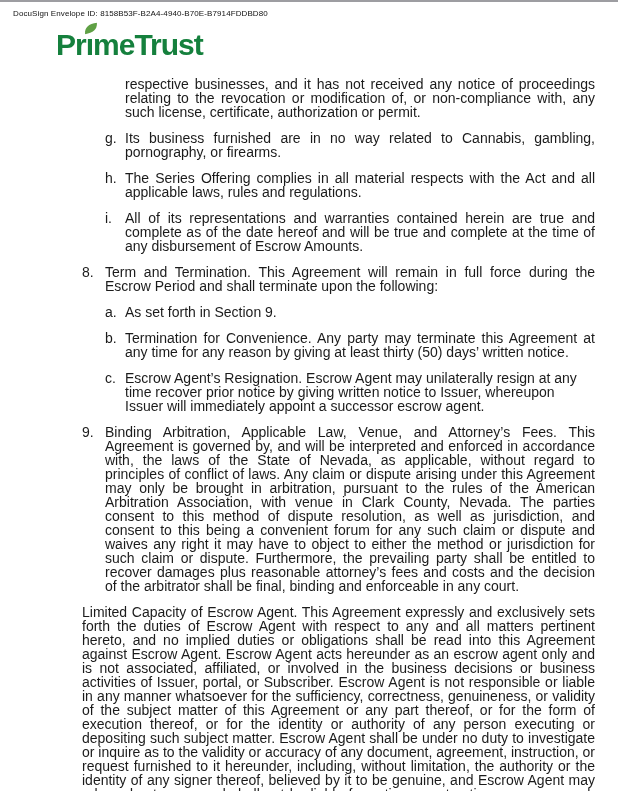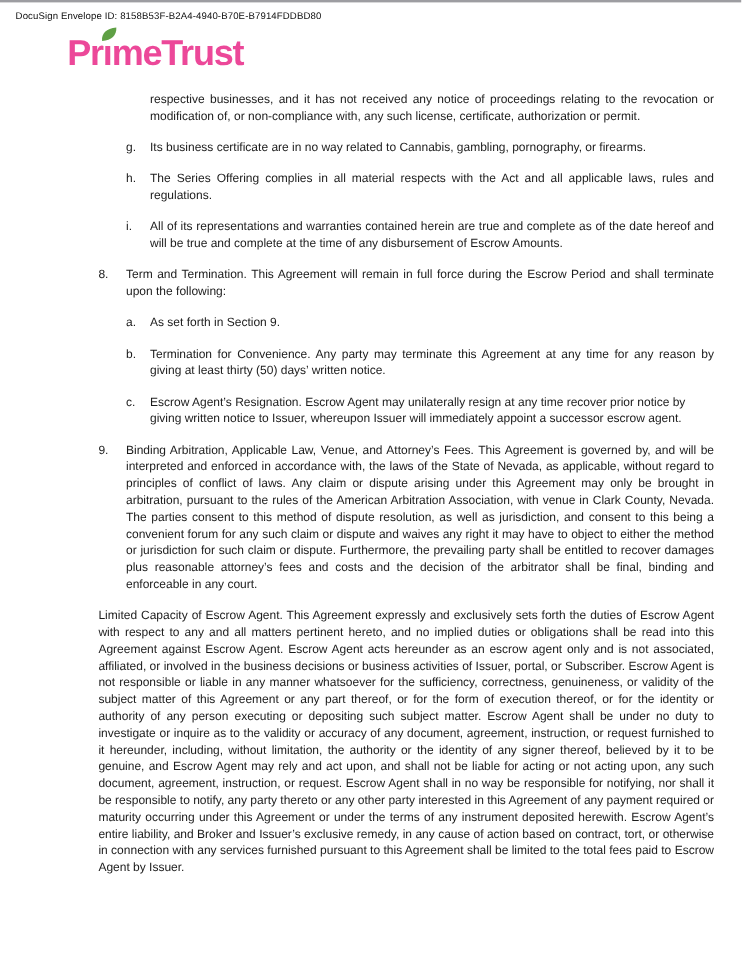--- a/index.html
+++ b/index.html
@@ -26,41 +26,41 @@
     color: #111111;
     white-space: nowrap;
   }
   .logo {
     position: absolute;
     top: 30px; left: 56px;
     font-size: 30px;
     font-weight: bold;
     letter-spacing: -1px;
     line-height: 1;
-    color: #ec4899;
+    color: #15803d;
     white-space: nowrap;
   }
   .logo .iwrap {
     position: relative;
     display: inline-block;
   }
   .logo .leaf {
     position: absolute;
     top: -7px; left: -2px;
     width: 14px; height: 11px;
     transform: rotate(-6deg);
   }
   .doc-body {
     position: absolute;
     top: 77px; left: 0; right: 0;
   }
   .item {
     display: flex;
     margin: 12px 23px 0 105px;
-    font-size: 10px;
+    font-size: 14px;
     line-height: 14px;
     justify-content: center;
   }
   .item:first-child { margin-top: 0; }
   .item.cont { margin-left: 125px; }
   .item.num { margin-left: 82px; }
   .marker {
     flex: 0 0 auto;
     width: 20px;
   }
@@ -89,21 +89,21 @@
   </div>
 
   <div class="doc-body">
 
     <div class="item cont">
       <p class="ptext"><strong></strong><span>respective businesses, and it has not received any notice of proceedings relating to the revocation or modification of, or non-compliance with, any such license, certificate, authorization or permit.</span></p>
     </div>
 
     <div class="item alpha">
       <span class="marker">g.</span>
-      <p class="ptext"><strong></strong><span>Its business certificate are in no way related to Cannabis, gambling, pornography, or firearms.</span></p>
+      <p class="ptext"><strong></strong><span>Its business furnished are in no way related to Cannabis, gambling, pornography, or firearms.</span></p>
     </div>
 
     <div class="item alpha">
       <span class="marker">h.</span>
       <p class="ptext"><strong></strong><span>The Series Offering complies in all material respects with the Act and all applicable laws, rules and regulations.</span></p>
     </div>
 
     <div class="item alpha">
       <span class="marker">i.</span>
       <p class="ptext"><strong></strong><span>All of its representations and warranties contained herein are true and complete as of the date hereof and will be true and complete at the time of any disbursement of Escrow Amounts.</span></p>

